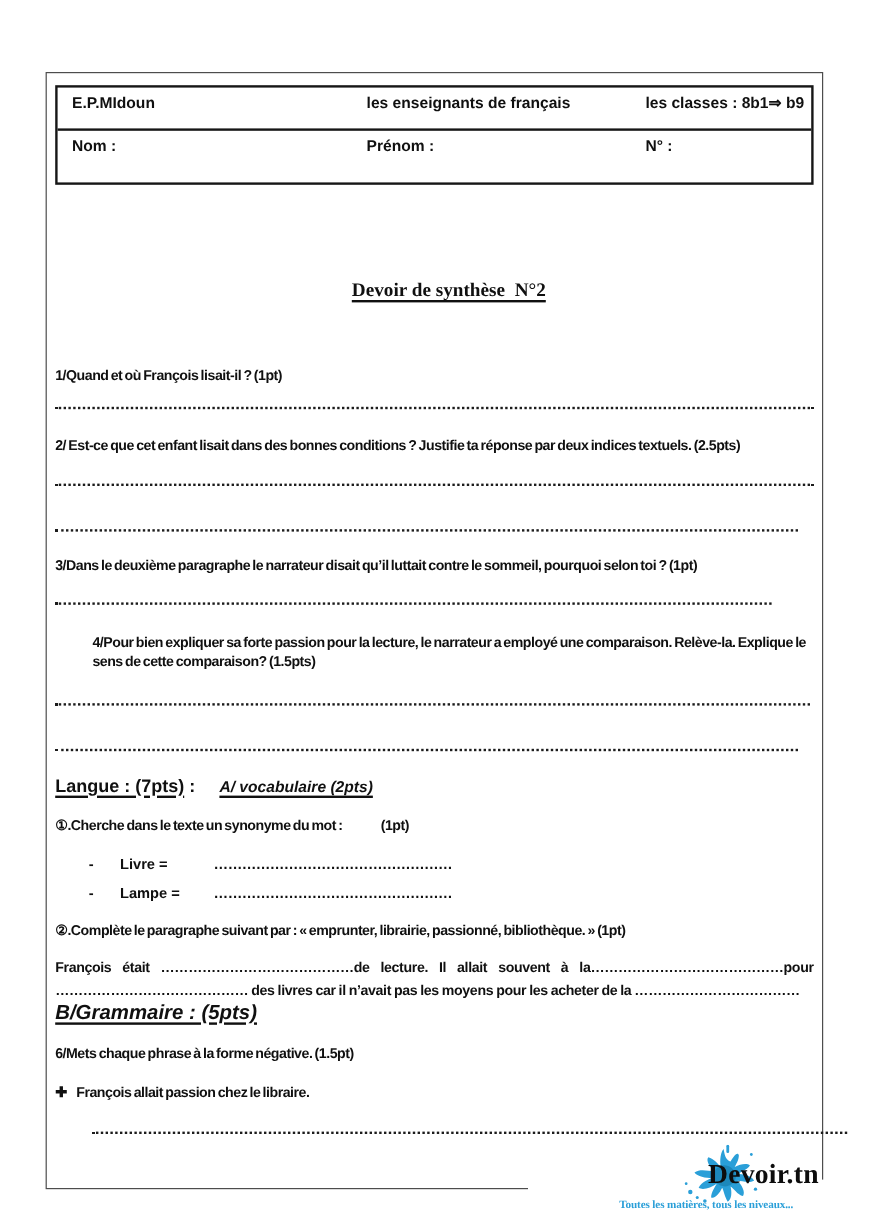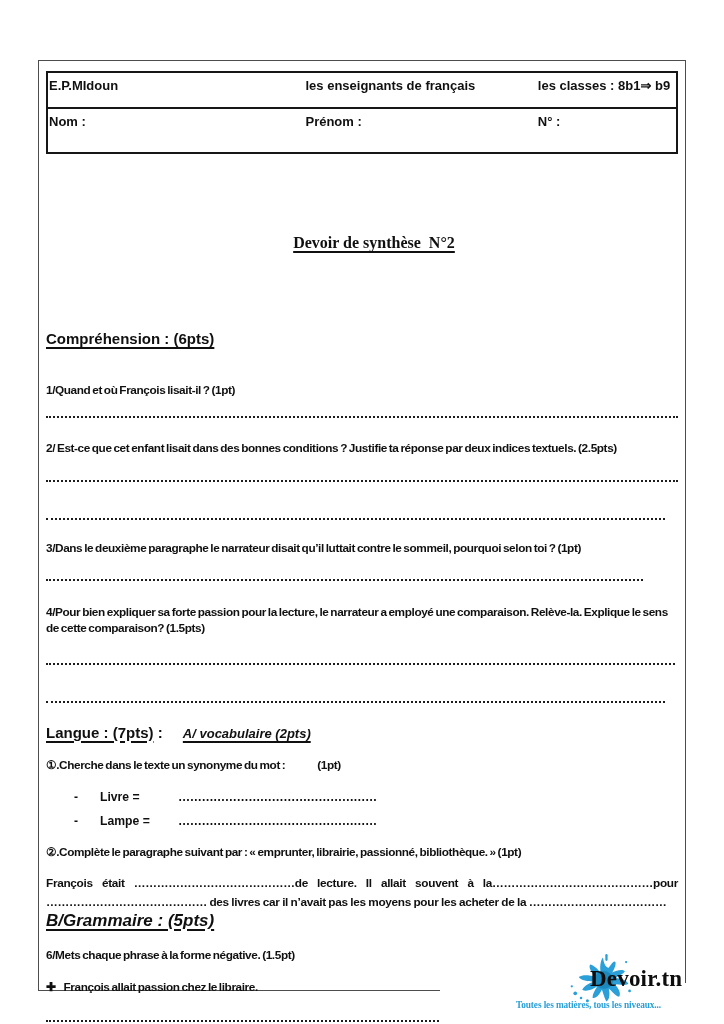--- a/index.html
+++ b/index.html
@@ -13,32 +13,32 @@
     position:absolute; left:38px; top:60px; width:648px; height:931px;
     border:1.5px solid #4d4d4d; background:#fff;
   }
   .content { position:absolute; inset:0; padding:10px 7px 0 7px; }
 
   
   .hdr-table { border:2px solid #161616; font-weight:700; font-size:13px; }
   .hdr-row { display:flex; align-items:flex-start; }
   .hdr-row.r1 { height:36px; border-bottom:2px solid #161616; padding-top:5px; }
   .hdr-row.r2 { height:43px; padding-top:5px; }
-  .hc1 { width:41%; padding-left:1px; }
+  .hc1 { width:41%; padding-left:12px; }
   .hc2 { width:37%; }
   .hc3 { width:22%; }
 
   .title-wrap { margin-top:62px; text-align:center; font-size:16px; font-weight:700; white-space:pre-wrap;font-family:Liberation Serif, serif; }
   .u  { text-decoration:underline; text-decoration-thickness:2px; text-underline-offset:3px; }
   .sec { font-size:15px; font-weight:700; }
   .sec-comp { margin-top:60px; }
   .q { font-size:11.8px; font-weight:700; letter-spacing:-0.4px; word-spacing:-1px; line-height:1.35; }
   .dotline { height:0; border-bottom:2px dotted #1c1c1c; }
   .mt17{margin-top:17px;} .mt20{margin-top:36px;} .mt21{margin-top:21px;}
-  .mt22{margin-top:22px;} .mt23{margin-top:23px;} .mt24{margin-top:24px;}
+  .mt22{margin-top:22px;} .mt23{margin-top:23px;} .mt24{margin-top:24px;margin-left:31px;}
   .mt26{margin-top:26px;}
   .w98{width:98%;} .w945{width:94.5%;} .w995{width:99.5%;}
 
   .sec-langue { margin-top:21px; font-size:15px; font-weight:700; }
   .sec-langue .sub { font-size:13px; font-style:italic; margin-left:16px; }
   .ex-label { margin-top:17px; }
   .pts-gap { margin-left:30px; }
   .vocab-item { margin-top:10px; padding-left:28px; font-size:12.2px; font-weight:700; display:flex; }
   .vocab-item.first { margin-top:16px; }
   .vocab-item .dash { width:26px; }
@@ -72,23 +72,20 @@
         <div class="hc1">Nom :</div>
         <div class="hc2">Prénom :</div>
         <div class="hc3">N° :</div>
       </div>
     </div>
 
     <div class="title-wrap">
       <span class="u">Devoir de synthèse  N°2</span>
     </div>
 
-    <div class="sec sec-comp">
-      <span class="u">Compréhension : (6pts)</span>
-    </div>
 
     <div class="q mt20">1/Quand et où François lisait-il ? (1pt)</div>
     <div class="dotline mt17"></div>
 
     <div class="q mt23">2/ Est-ce que cet enfant lisait dans des bonnes conditions ? Justifie ta réponse par deux indices textuels. (2.5pts)</div>
     <div class="dotline mt23"></div>
     <div class="dotline mt20 w98"></div>
 
     <div class="q mt21">3/Dans le deuxième paragraphe le narrateur disait qu’il luttait contre le sommeil, pourquoi selon toi ? (1pt)</div>
     <div class="dotline mt22 w945"></div>

